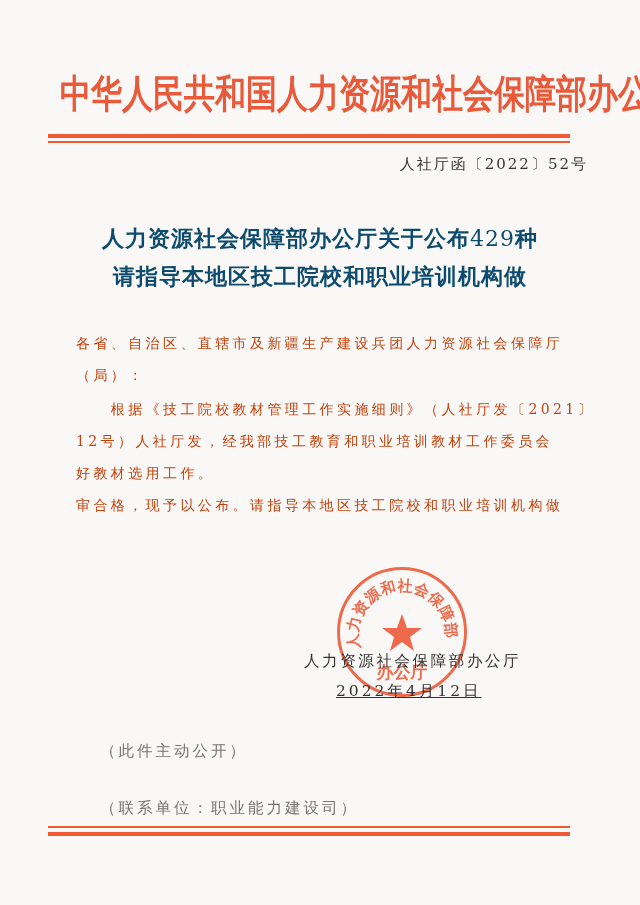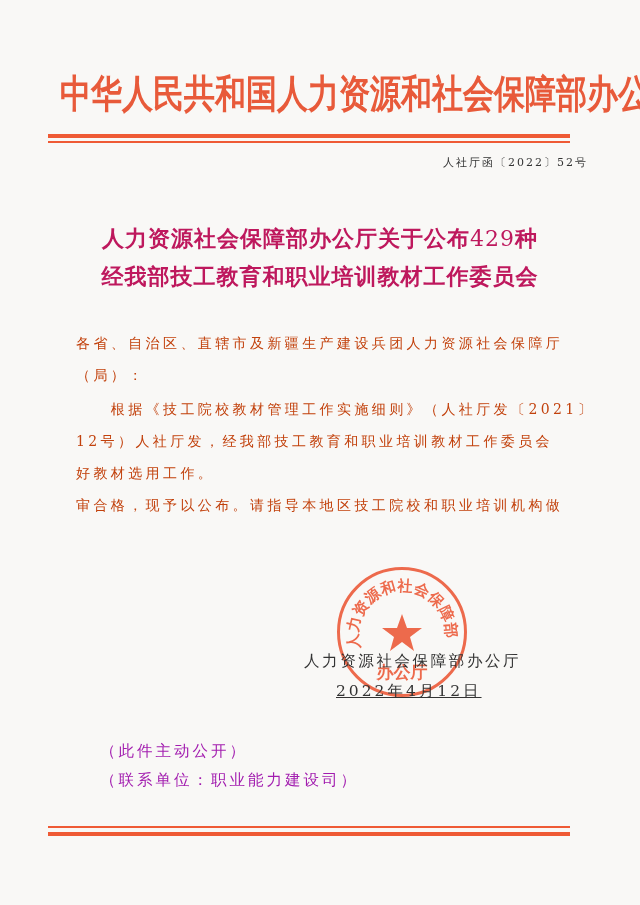--- a/index.html
+++ b/index.html
@@ -2,44 +2,44 @@
 <html><head>
   <meta charset="utf-8">
   <style>
     html, body { margin:0; padding:0; }
     body { width:640px; height:905px; background:#f9f8f6; position:relative; overflow:hidden;
            font-family:"DejaVu Serif", serif; color:#2a2a2a; }
     .abs { position:absolute; }
     .masthead { left:60px; top:68px; width:520px; text-align:center; font-family:"DejaVu Sans", sans-serif;
                 font-weight:bold; font-size:31px; color:#e85a3a; letter-spacing:0px; transform:scaleY(1.25); transform-origin:top; white-space:nowrap; }
     .line { left:48px; width:522px; background:#ef5a35; }
-    .docno { right:52px; top:155px; font-size:11px; letter-spacing:2px; color:#333; }
-    .title { left:60px; width:520px; text-align:center; font-weight:bold; font-size:22px; color:#be185d; letter-spacing:1px; white-space:nowrap; }
+    .docno { right:52px; top:155px; font-size:15px; letter-spacing:2px; color:#333; }
+    .title { left:60px; width:520px; text-align:center; font-weight:bold; font-size:22px; color:#0c4a6e; letter-spacing:1px; white-space:nowrap; }
     .title .num { font-weight:normal; }
     .para { position:absolute; left:76px; width:492px; font-size:14px; color:#c2410c; line-height:32px; letter-spacing:3.4px; }
     .para p { margin:0; white-space:nowrap; }
     .sign { font-size:15.5px; color:#333; letter-spacing:2.6px; white-space:nowrap; }
     .seal { left:337px; top:567px; width:124px; height:124px; border:3.5px solid #ec5b3a; border-radius:50%; opacity:0.9; }
     .seal svg { position:absolute; left:0; top:0; }
-    .foot { left:100px; font-size:15.5px; color:#a21caf; letter-spacing:3px; white-space:nowrap; }
+    .foot { left:100px; font-size:15.5px; color:#737373; letter-spacing:3px; white-space:nowrap; }
   </style>
 </head>
 <body>
 
 <div class="abs masthead">中华人民共和国人力资源和社会保障部办公厅</div>
 
 <div class="abs line" style="top:134px;height:4px;"></div>
 <div class="abs line" style="top:141px;height:1.5px;"></div>
 
 <div class="abs docno">人社厅函〔2022〕52号</div>
 
 <div class="abs title" style="top:224px;">
   <span>人力资源社会保障部办公厅关于公布</span><span class="num">429</span><span>种</span>
 </div>
-<div class="abs title" style="top:262px;">经我部技工教育和职业培训教材工作委员会</div>
+<div class="abs title" style="top:262px;">请指导本地区技工院校和职业培训机构做</div>
 
 <div class="para" style="top:327px;">
   <p>各省、自治区、直辖市及新疆生产建设兵团人力资源社会保障厅</p>
   <p>（局）：</p>
 </div>
 
 <div class="para" style="top:393px;">
   <p>　　根据《技工院校教材管理工作实施细则》（人社厅发〔2021〕</p>
   <p>12号）人社厅发，经我部技工教育和职业培训教材工作委员会</p>
   <p>好教材选用工作。</p>
@@ -56,16 +56,16 @@
     </text>
     <polygon points="62,44 67,58 82,58 70,67 74,81 62,72 50,81 54,67 42,58 57,58" fill="#ec5b3a"></polygon>
     <text x="62" y="108" text-anchor="middle" font-family="DejaVu Sans, sans-serif" font-weight="bold" font-size="17" fill="#ec5b3a">办公厅</text>
   </svg>
 </div>
 
 <div class="abs sign" style="left:304px;top:651px;">人力资源社会保障部办公厅</div>
 <div class="abs sign" style="left:336px;top:681px;letter-spacing:3px;text-decoration:underline;">2022年4月12日</div>
 
 <div class="abs foot" style="top:741px;">（此件主动公开）</div>
-<div class="abs foot" style="top:770px;">（联系单位：职业能力建设司）</div>
+<div class="abs foot" style="top:798px;">（联系单位：职业能力建设司）</div>
 
 <div class="abs line" style="top:826px;height:1.5px;"></div>
 <div class="abs line" style="top:832px;height:4px;"></div>
 
 </body></html>

